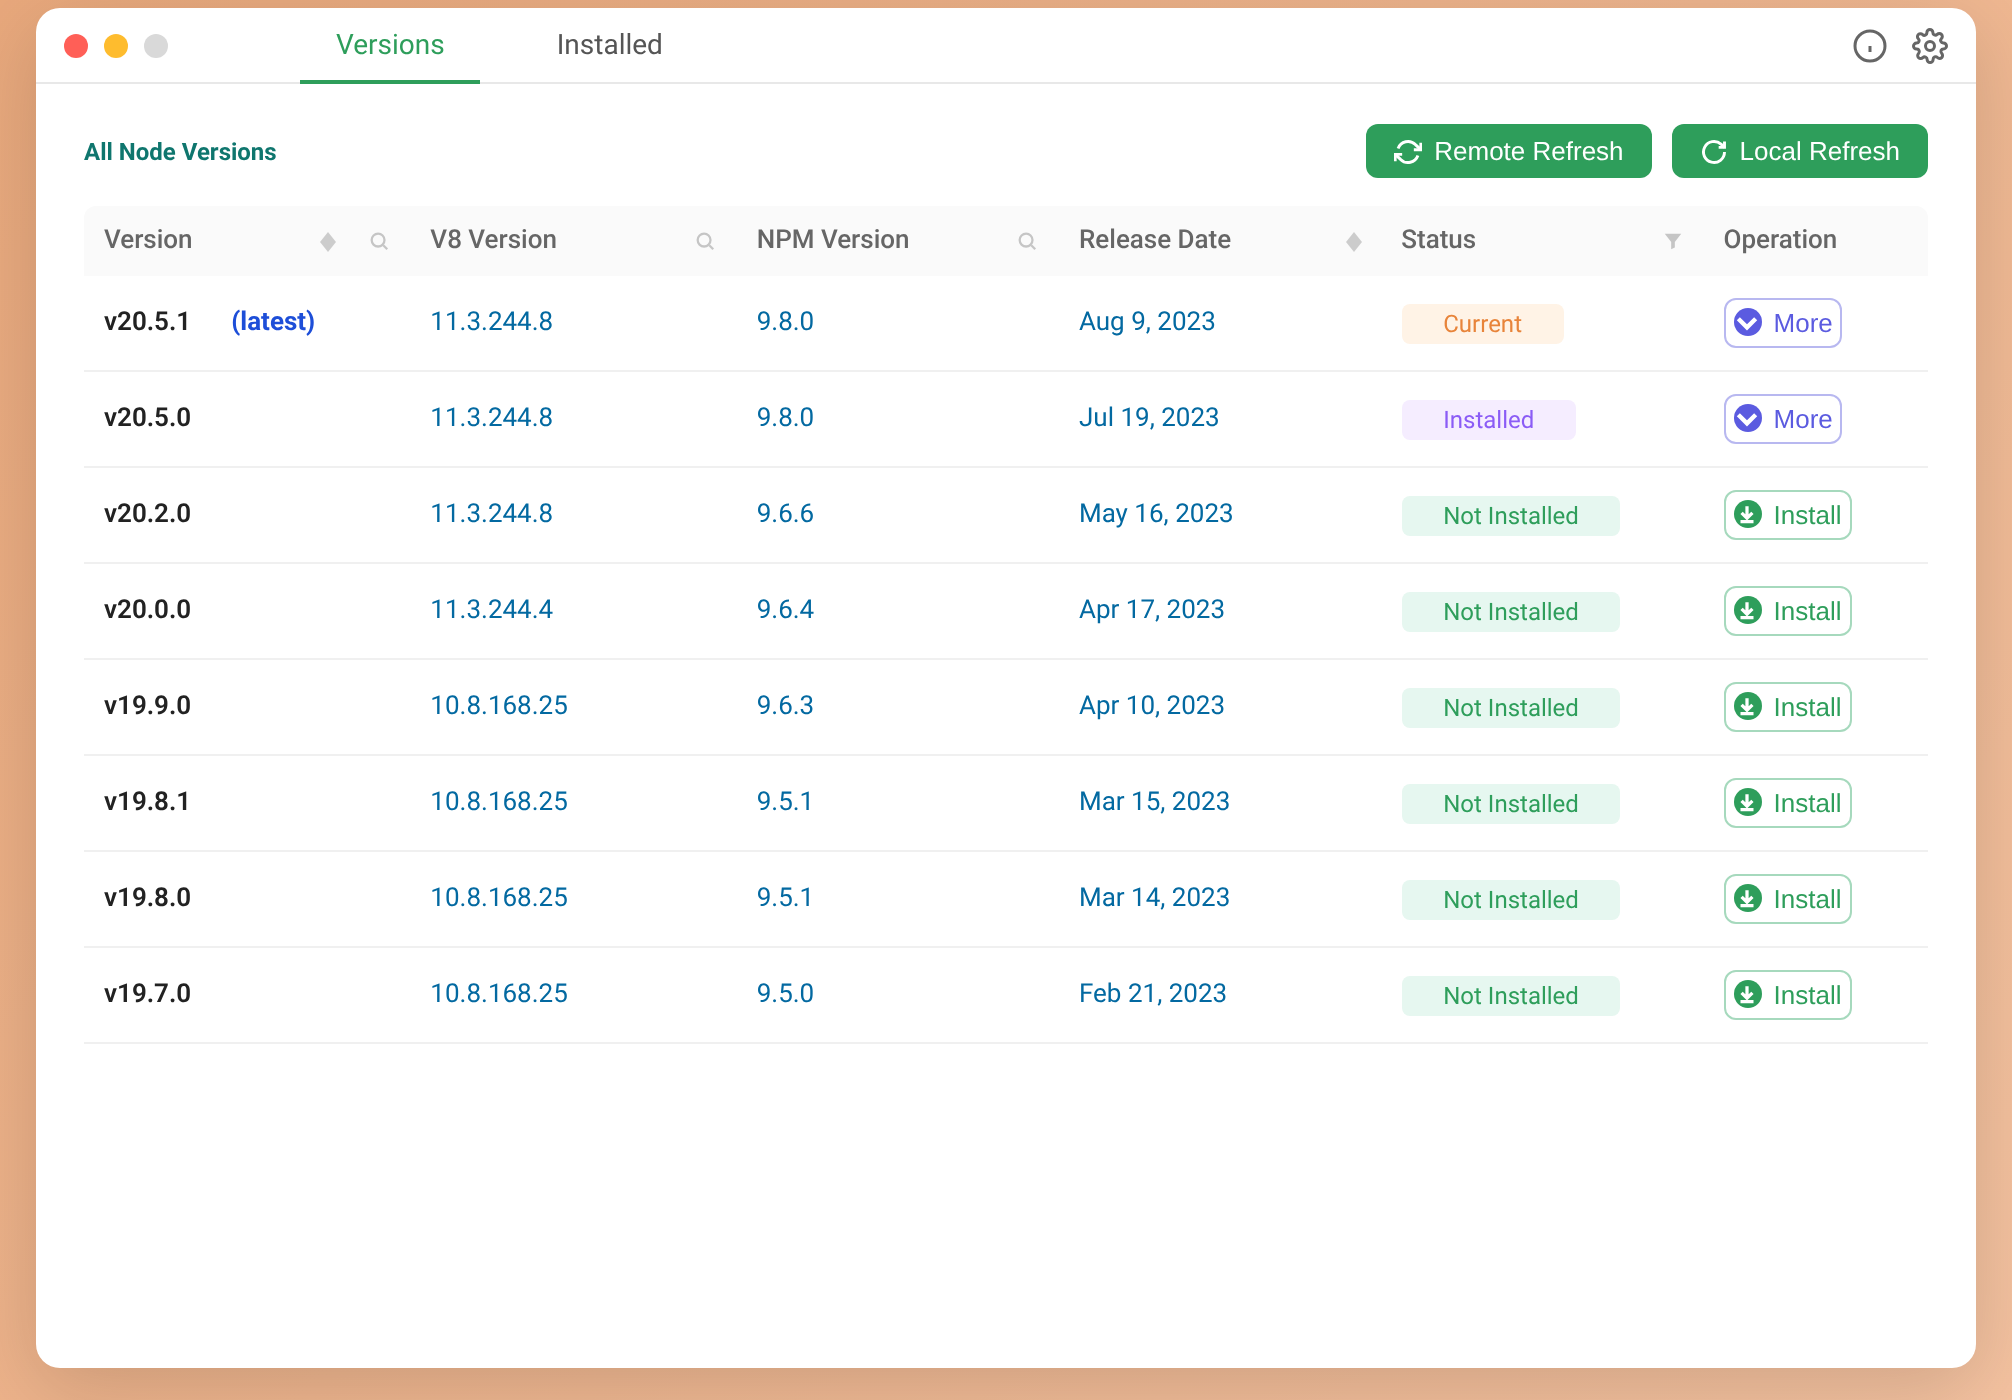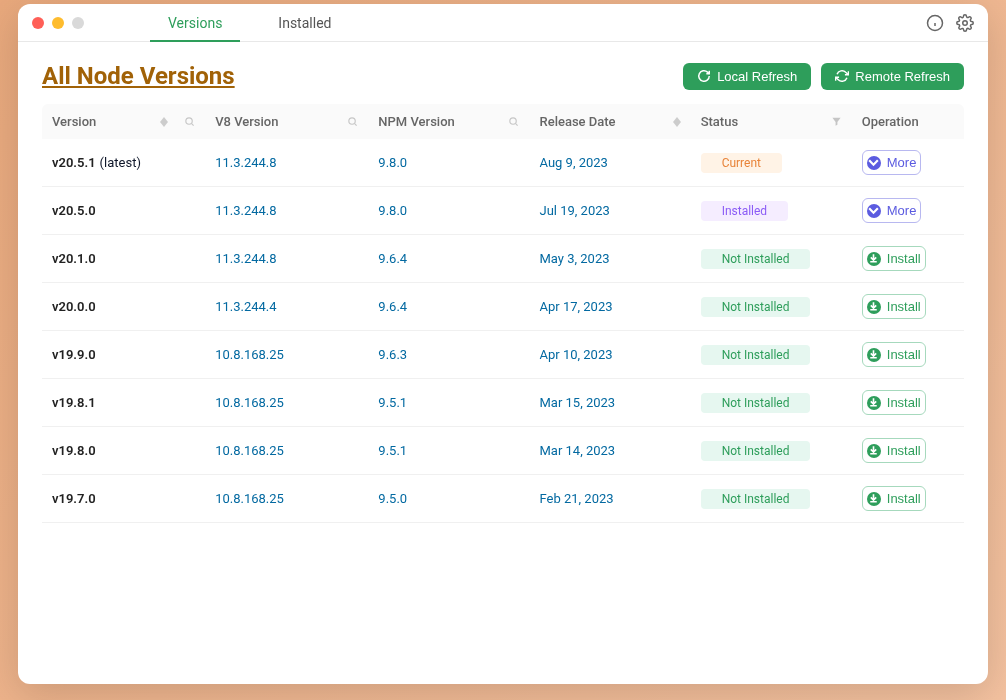--- a/index.html
+++ b/index.html
@@ -85,24 +85,23 @@
       justify-content: center;
       color: #666;
       cursor: pointer;
     }
     .header-row {
       display: flex;
       align-items: center;
       padding: 20px 24px 14px 24px;
     }
     .page-title {
-      font-size: 24px;
+      font-size: 12px;
       font-weight: 700;
-      color: #a16207;
-      text-decoration: underline;
+      color: #0f766e;
     }
     .header-buttons {
       margin-left: auto;
       display: flex;
       gap: 10px;
     }
     .btn-green {
       background: #2e9e5b;
       color: #fff;
       border: none;
@@ -186,23 +185,23 @@
     .col-v8 { width: 160px; }
     .col-npm { width: 158px; }
     .col-date { width: 158px; }
     .col-status { width: 158px; }
     .col-op { width: 110px; }
     .version-cell {
       font-weight: 600;
       color: #222;
     }
     .latest-tag {
-      font-weight: 400;
-      color: #0f172a;
-      margin-left: 4px;
+      font-weight: 700;
+      color: #1d4ed8;
+      margin-left: 20px;
     }
     .muted {
       color: #0369a1;
     }
     .badge {
       display: inline-block;
       padding: 3px 21px;
       border-radius: 4px;
       font-size: 12px;
     }
@@ -213,21 +212,20 @@
     .badge-installed {
       background: #f5edff;
       color: #8b5cf6;
     }
     .badge-notinstalled {
       background: #e6f7f0;
       color: #2e9e5b;
     }
     .op-btn {
       display: inline-flex;
-      align-items: center;
       gap: 6px;
       border-radius: 6px;
       padding: 4px 4px;
       font-size: 13px;
       cursor: pointer;
       background: #fff;
     }
     .op-btn svg {
       width: 13px;
       height: 13px;
@@ -285,32 +283,32 @@
           </svg>
       </div>
     </div>
   </div>
 
   <div class="header-row">
     <div class="page-title">All Node Versions</div>
     <div class="header-buttons">
       <button class="btn-green">
         <svg viewBox="0 0 24 24" fill="none" stroke="currentColor" stroke-width="2.5">
-            <path d="M21 12a9 9 0 1 1-3-6.7L21 8"></path>
-            <polyline points="21 3 21 8 16 8"></polyline>
-          </svg>
-        <span>Local Refresh</span>
-      </button>
-      <button class="btn-green">
-        <svg viewBox="0 0 24 24" fill="none" stroke="currentColor" stroke-width="2.5">
             <polyline points="23 4 23 10 17 10"></polyline>
             <polyline points="1 20 1 14 7 14"></polyline>
             <path d="M3.51 9a9 9 0 0 1 14.85-3.36L23 10M1 14l4.64 4.36A9 9 0 0 0 20.49 15"></path>
           </svg>
         <span>Remote Refresh</span>
+      </button>
+      <button class="btn-green">
+        <svg viewBox="0 0 24 24" fill="none" stroke="currentColor" stroke-width="2.5">
+            <path d="M21 12a9 9 0 1 1-3-6.7L21 8"></path>
+            <polyline points="21 3 21 8 16 8"></polyline>
+          </svg>
+        <span>Local Refresh</span>
       </button>
     </div>
   </div>
 
   <div class="table-wrap">
     <table class="table">
       <thead>
         <tr>
           <th class="first col-version">
             <div class="th-inner">
@@ -405,24 +403,24 @@
             <td><button class="op-btn op-more">
                 <span class="circle-icon ci-blue">
                   <svg viewBox="0 0 12 12" width="8" height="8">
                     <path d="M2 4 L6 8 L10 4" fill="none" stroke="white" stroke-width="2"></path>
                   </svg>
                 </span>
                 <span>More</span>
               </button></td>
           </tr>
           <tr>
-            <td class="version-cell"><span>v20.1.0</span></td>
+            <td class="version-cell"><span>v20.2.0</span></td>
             <td class="muted">11.3.244.8</td>
-            <td class="muted">9.6.4</td>
-            <td class="muted">May 3, 2023</td>
+            <td class="muted">9.6.6</td>
+            <td class="muted">May 16, 2023</td>
             <td><span class="badge badge-notinstalled">Not Installed</span></td>
             <td><button class="op-btn op-install">
                 <span class="circle-icon ci-green">
                   <svg viewBox="0 0 12 12" width="8" height="8">
                     <path d="M6 2v5M3.5 5L6 7.5 8.5 5M3 9h6" fill="none" stroke="white" stroke-width="1.5"></path>
                   </svg>
                 </span>
                 <span>Install</span>
               </button></td>
           </tr>

